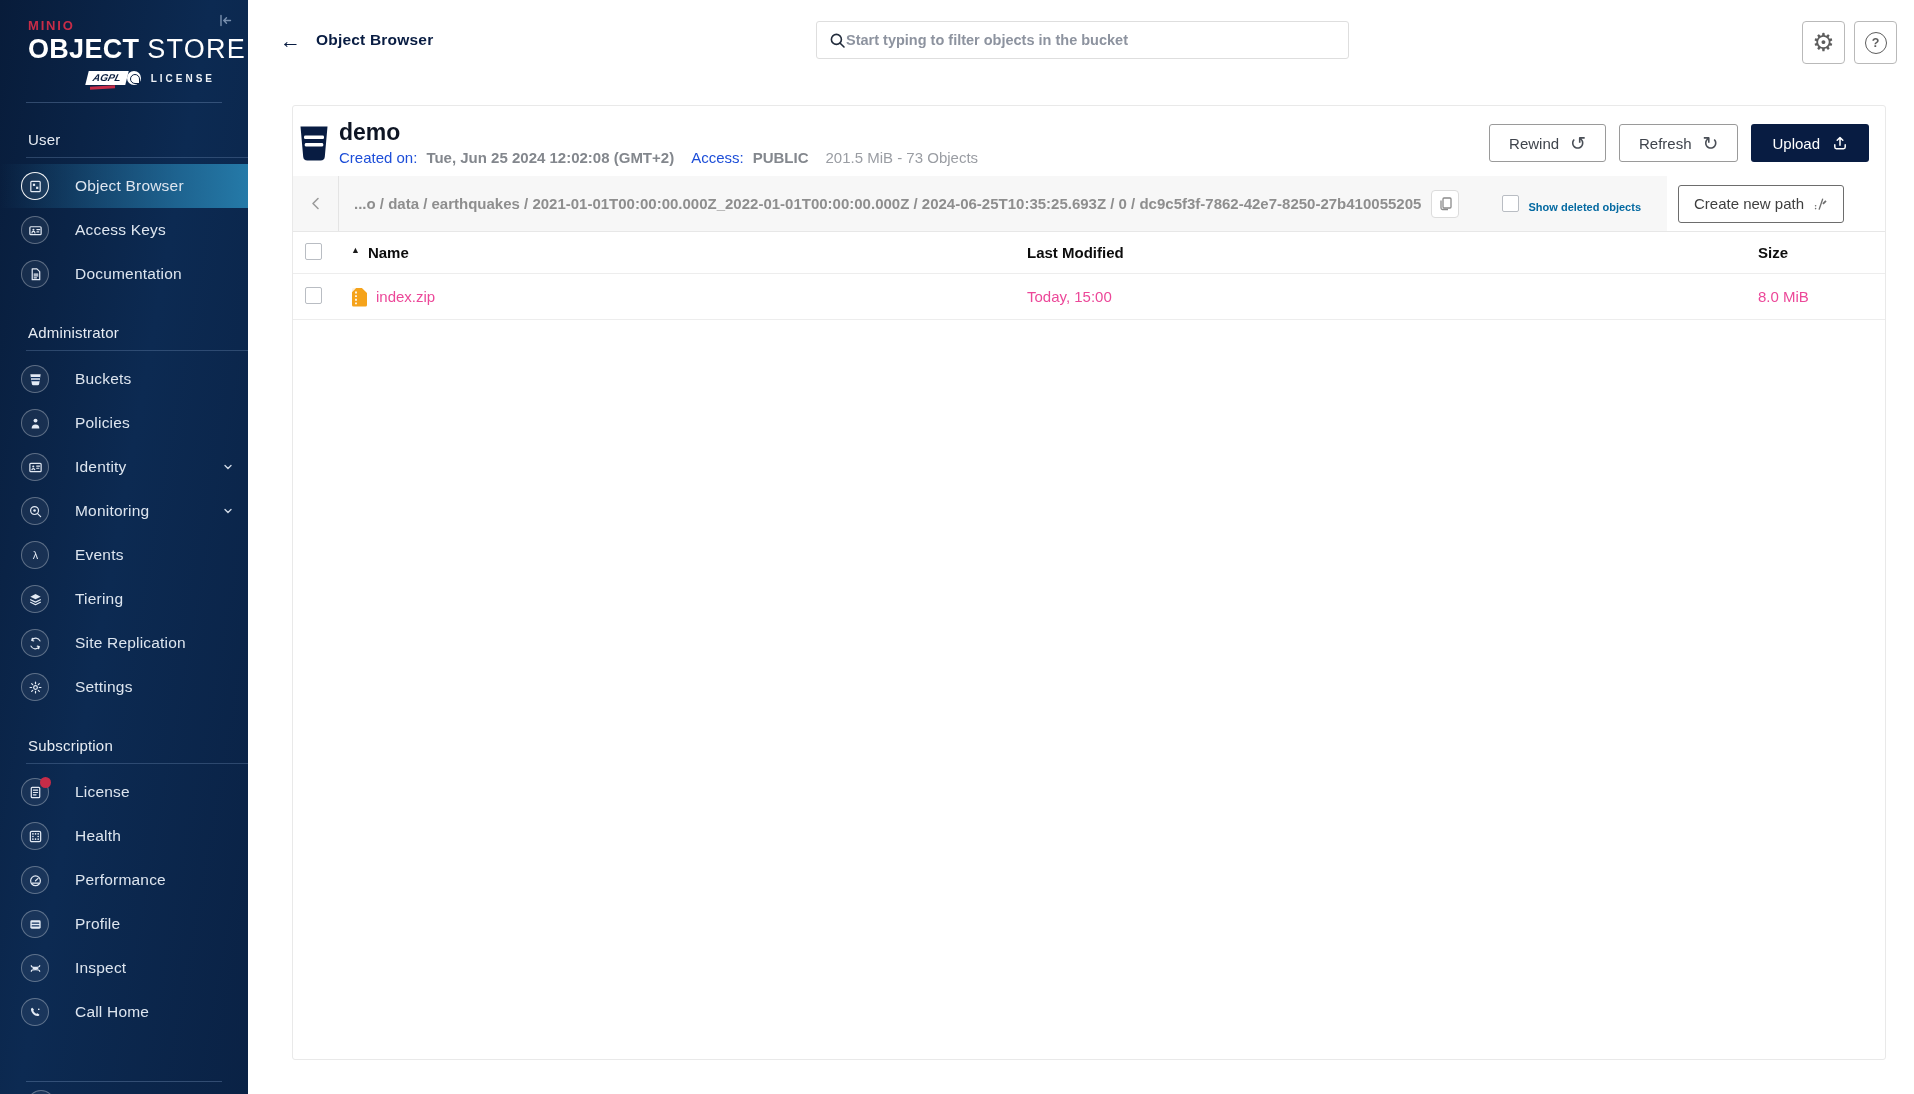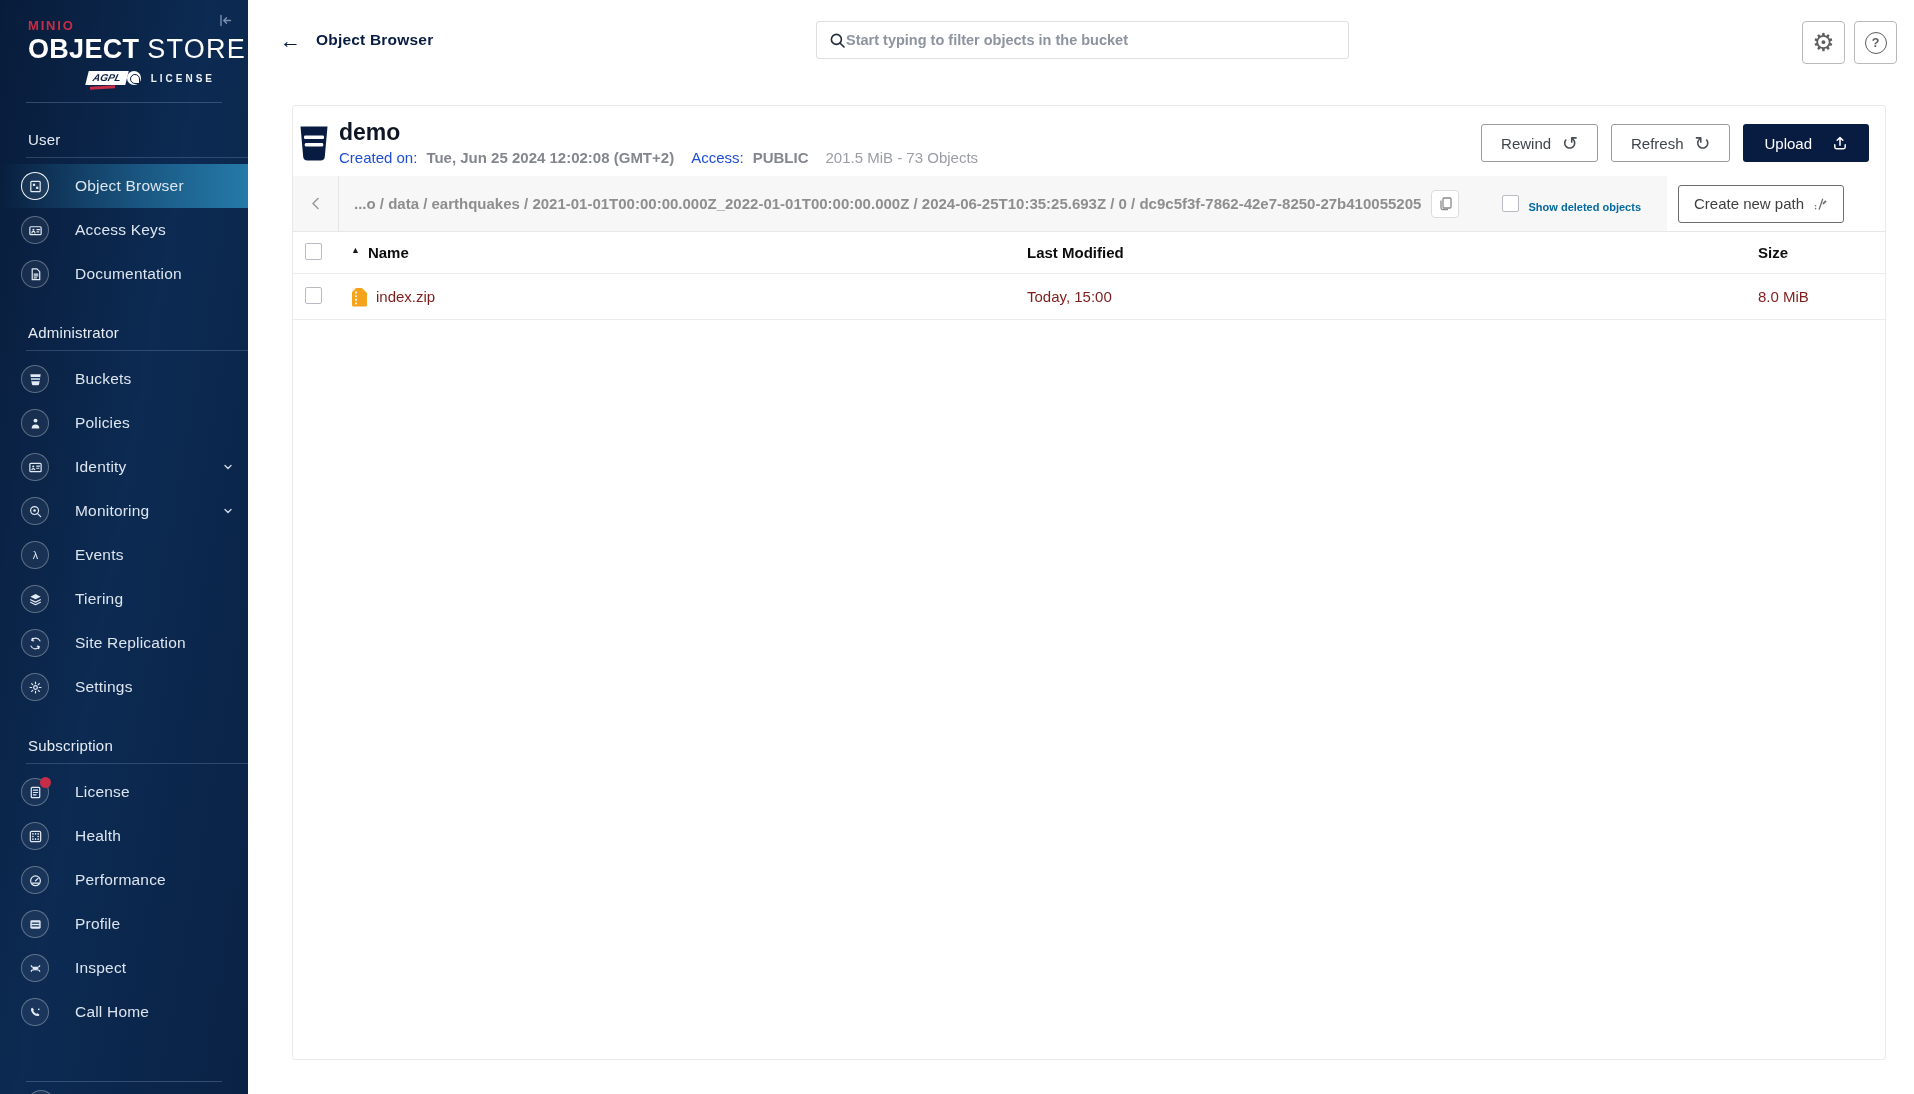--- a/index.html
+++ b/index.html
@@ -64,40 +64,40 @@
   .bucket-meta{display:flex;align-items:baseline;font-size:15px;margin-top:3px;white-space:nowrap}
   .meta-label{color:#1d4ed8;margin-right:9px}
   .meta-value{color:#83878d;font-weight:700}
   .gap-l{margin-left:17px}
   .meta-summary{color:#9a9da3;margin-left:17px}
   .bucket-actions{margin-left:auto;display:flex;gap:13px;align-items:center}
   .btn-outline{height:38px;padding:8px 19px;border:1px solid #9a9a9a;border-radius:3px;background:#fff;color:#3f444c;
     font-size:15px;display:flex;align-items:center;gap:11px;cursor:pointer;font-family:inherit}
   .btn-ic{font-size:19px;font-style:normal;color:#4a4f57;line-height:1;font-family:"DejaVu Sans",sans-serif}
   .btn-primary{height:38px;padding:0 21px;border:none;border-radius:3px;background:#081C42;color:#fff;font-size:15px;
-    display:flex;align-items:center;gap:20px;cursor:pointer;font-family:inherit}
+    display:flex;align-items:center;gap:12px;cursor:pointer;font-family:inherit}
 
   .crumb-row{flex:0 0 56px;display:flex;border-bottom:1px solid #e7e7e7;min-width:0}
   .crumb-strip{flex:0 0 1374px;display:flex;align-items:center;background:#f7f7f7;min-width:0}
   .crumb-back{width:46px;height:100%;border:none;border-right:1px solid #e4e4e4;background:transparent;
     display:flex;align-items:center;justify-content:center;cursor:pointer;flex:0 0 46px}
   .crumb-path{margin-left:15px;font-size:15px;font-weight:700;color:#8e8e8e;white-space:nowrap;overflow:hidden;text-overflow:ellipsis}
   .copy-btn{margin-left:10px;width:28px;height:28px;border:1px solid #dcdcdc;border-radius:4px;background:#fff;
     display:flex;align-items:center;justify-content:center;cursor:pointer;flex:0 0 28px}
   .crumb-spacer{flex:1}
   .checkbox{width:17px;height:17px;border:1.5px solid #b9bdc3;border-radius:2px;background:#fff;display:inline-block;flex:0 0 17px;cursor:pointer}
   .crumb-check-label{margin:7px 26px 0 10px;font-size:11px;font-weight:700;color:#0369a1;white-space:nowrap}
   .crumb-create{flex:1;display:flex;align-items:center;background:#fff}
   .create-btn{margin-left:11px;height:38px;padding:0 15px;border:1px solid #6d6d6d;border-radius:3px;background:#fff;
     font-size:15px;color:#3f3f3f;display:flex;align-items:center;gap:9px;cursor:pointer;font-family:inherit}
 
   .tbl-header,.tbl-row{display:grid;grid-template-columns:46px minmax(0,1fr) 731px 115px;align-items:center;
     padding:0 12px;border-bottom:1px solid #ededed}
   .tbl-header{height:42px;flex:0 0 42px;font-weight:700;font-size:15px;color:#0d0d0d}
-  .tbl-row{height:46px;flex:0 0 46px;font-size:15px;color:#7f1d1d;cursor:pointer}
+  .tbl-row{height:46px;flex:0 0 46px;font-size:15px;color:#ec4899;cursor:pointer}
   .cell-name{display:flex;align-items:center;gap:8px;min-width:0}
   .sort{font-size:9px;color:#1a1a1a;position:relative;top:-3px;cursor:pointer}
   .card-empty{flex:1}
 </style>
 </head>
 <body>
 
 <aside class="sidebar">
   <button class="collapse">
     <svg width="15" height="15" viewBox="0 0 15 15" fill="none" stroke="#9db2cd" stroke-width="1.4" stroke-linecap="round">

